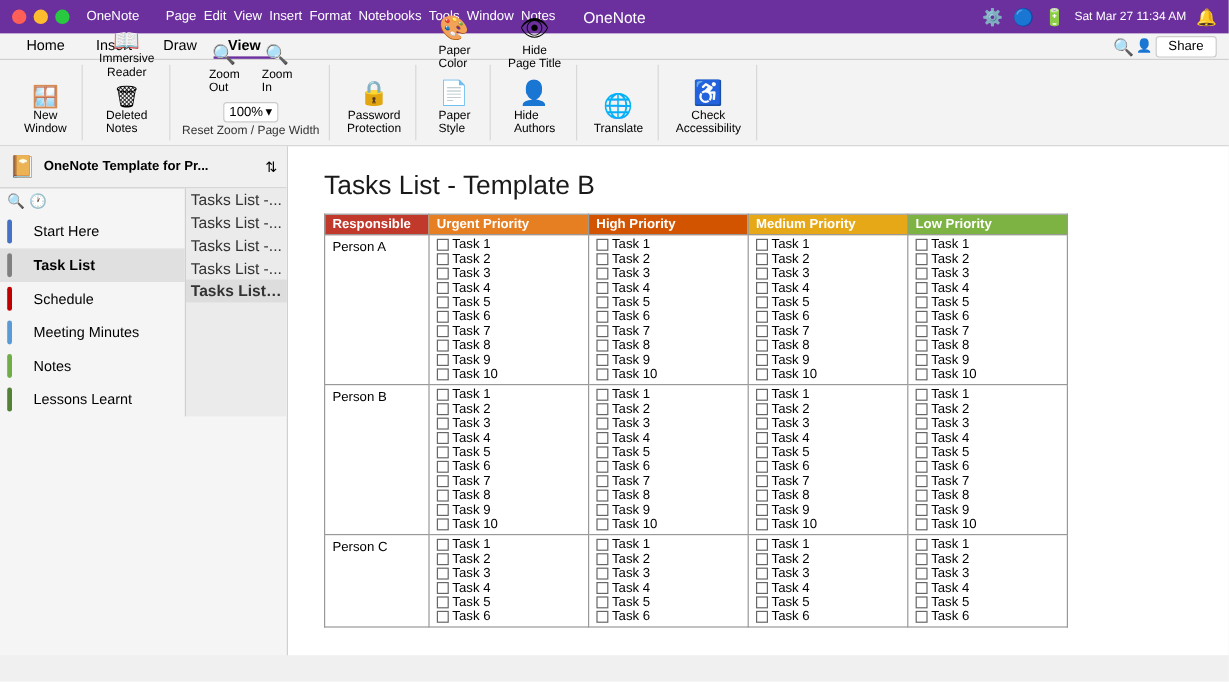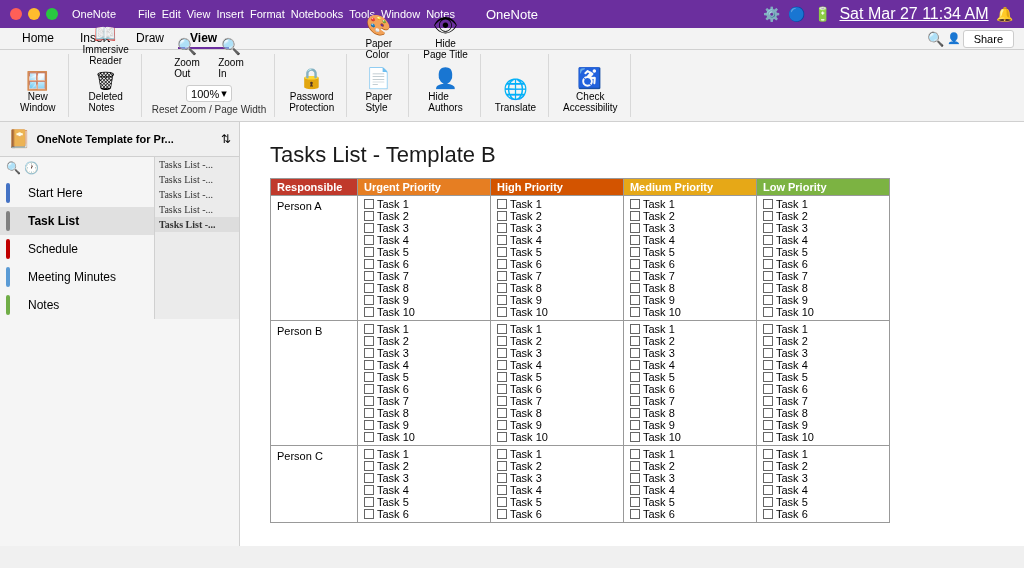--- a/index.html
+++ b/index.html
@@ -94,28 +94,27 @@
       padding: 4px 6px;
       cursor: pointer;
       font-size: 12px;
       gap: 18px;
       position: relative;
     }
     .sidebar-section.active { background: #e0e0e0; font-weight: 600; }
     .section-color-bar { width: 4px; height: 20px; border-radius: 2px; flex-shrink: 0; }
     .section-label { flex: 1; font-size: 12px; }
     .page-item {
-      font-size: 10px;
+      font-size: 13px;
       padding: 2px 4px;
       cursor: pointer;
       white-space: nowrap;
       overflow: hidden;
       text-overflow: ellipsis;
       color: #333;
-      font-family: Liberation Serif, serif;
     }
     .page-item.active { background: #ddd; font-weight: 600; }
 
     .sidebar-inner { display: flex; width: 240px; }
     .sections-col { width: 155px; border-right: 1px solid #d0d0d0; }
     .pages-col { width: 85px; background: #ebebeb; }
 
     
     .main-content {
       flex: 1;
@@ -177,36 +176,36 @@
   </style>
 </head>
 <body>
 
 <div class="titlebar">
   <div class="titlebar-left">
     <div class="traffic-light tl-red"></div>
     <div class="traffic-light tl-yellow"></div>
     <div class="traffic-light tl-green"></div>
     <span style="margin-left:8px; font-size:11px; color:white;">OneNote</span>
-    <span style="font-size:11px; color:white; margin-left:16px;">File</span>
+    <span style="font-size:11px; color:white; margin-left:16px;">Page</span>
     <span style="font-size:11px; color:white;">Edit</span>
     <span style="font-size:11px; color:white;">View</span>
     <span style="font-size:11px; color:white;">Insert</span>
     <span style="font-size:11px; color:white;">Format</span>
     <span style="font-size:11px; color:white;">Notebooks</span>
     <span style="font-size:11px; color:white;">Tools</span>
     <span style="font-size:11px; color:white;">Window</span>
     <span style="font-size:11px; color:white;">Notes</span>
   </div>
   <div class="titlebar-center">OneNote</div>
   <div class="titlebar-right">
     <span style="font-size:14px;">⚙️</span>
     <span style="font-size:14px;">🔵</span>
     <span style="font-size:14px;">🔋</span>
-    <span style="font-size:16px;text-decoration:underline;">Sat Mar 27  11:34 AM</span>
+    <span style="font-size:10px;">Sat Mar 27  11:34 AM</span>
     <span style="font-size:14px;">🔔</span>
   </div>
 </div>
 
 <div class="ribbon-tab-bar">
   <div class="ribbon-tab">Home</div>
   <div class="ribbon-tab">Insert</div>
   <div class="ribbon-tab">Draw</div>
   <div class="ribbon-tab active">View</div>
   <div style="flex:1"></div>
@@ -318,20 +317,24 @@
           <span class="section-label">Schedule</span>
         </div>
         <div class="sidebar-section">
           <div class="section-color-bar" style="background:#5b9bd5;"></div>
           <span class="section-label">Meeting Minutes</span>
         </div>
         <div class="sidebar-section">
           <div class="section-color-bar" style="background:#70ad47;"></div>
           <span class="section-label">Notes</span>
         </div>
+        <div class="sidebar-section">
+          <div class="section-color-bar" style="background:#548235;"></div>
+          <span class="section-label">Lessons Learnt</span>
+        </div>
       </div>
       <div class="pages-col">
         <div class="page-item">Tasks List -...</div>
         <div class="page-item">Tasks List -...</div>
         <div class="page-item">Tasks List -...</div>
         <div class="page-item">Tasks List -...</div>
         <div class="page-item active">Tasks List -...</div>
       </div>
     </div>
   </div>

